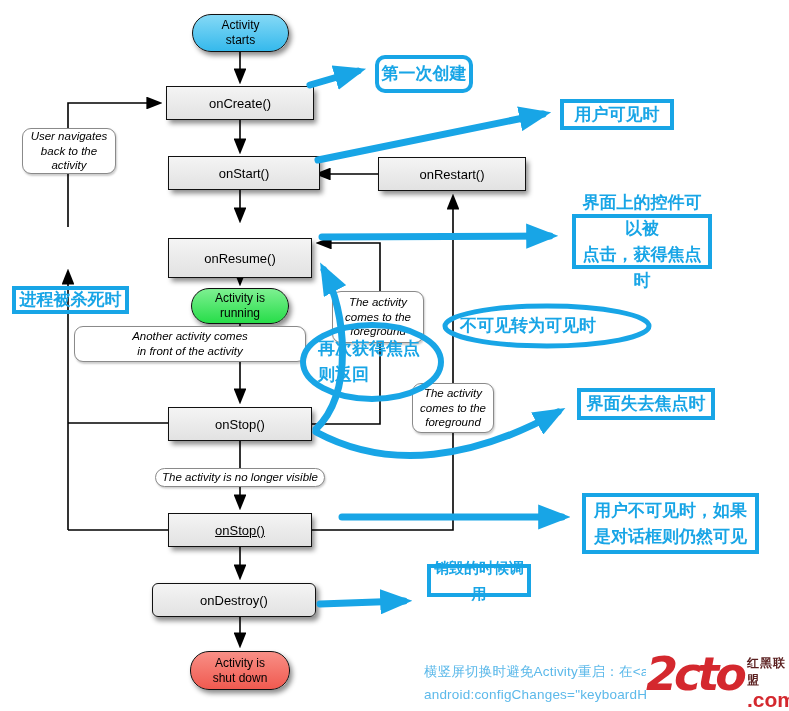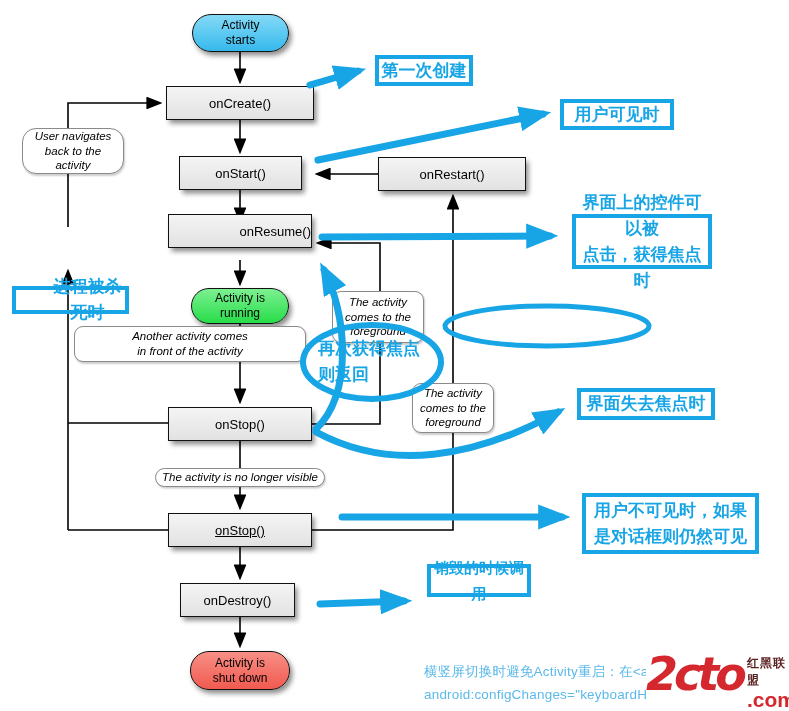--- a/index.html
+++ b/index.html
@@ -96,40 +96,40 @@
 running</span>
   </div>
   <div class="node pill red" style="left:190px;top:651px;width:100px;height:39px;">
     <span class="pre">Activity is
 shut down</span>
   </div>
 
   <div class="node method" style="left:166px;top:86px;width:148px;height:34px;">
     <span>onCreate()</span>
   </div>
-  <div class="node method" style="left:179px;top:156px;width:123px;height:34px;">
+  <div class="node method" style="left:168px;top:156px;width:152px;height:34px;">
     <span>onStart()</span>
   </div>
   <div class="node method" style="left:378px;top:157px;width:148px;height:34px;">
     <span>onRestart()</span>
   </div>
-  <div class="node method" style="left:168px;top:214px;width:144px;height:34px;justify-content:flex-end;">
+  <div class="node method" style="left:168px;top:238px;width:144px;height:40px;">
     <span>onResume()</span>
   </div>
   <div class="node method" style="left:168px;top:407px;width:144px;height:34px;">
     <span>onStop()</span>
   </div>
   <div class="node method" style="left:168px;top:513px;width:144px;height:34px;text-decoration:underline;">
     <span>onStop()</span>
   </div>
-  <div class="node method" style="left:180px;top:583px;width:115px;height:34px;">
+  <div class="node method" style="left:152px;top:583px;width:164px;height:34px;border-radius:6px;">
     <span>onDestroy()</span>
   </div>
 
-  <div class="node note" style="left:22px;top:128px;width:102px;height:46px;border-radius:14px;">
+  <div class="node note" style="left:22px;top:128px;width:94px;height:46px;">
     <span class="pre">User navigates
 back to the
 activity</span>
   </div>
   <div class="node note" style="left:332px;top:291px;width:92px;height:52px;">
     <span class="pre">The activity
 comes to the
 foreground</span>
   </div>
   <div class="node note" style="left:74px;top:326px;width:232px;height:36px;">
@@ -157,33 +157,34 @@
       <path d="M322,237 L550,236" stroke-width="7" marker-end="url(#bb)"></path>
       <path d="M316,432 C390,472 475,458 558,412" stroke-width="7" marker-end="url(#bb)"></path>
       <path d="M342,517 L562,517" stroke-width="7" marker-end="url(#bb)"></path>
       <path d="M320,604 L404,601" stroke-width="7" marker-end="url(#bb)"></path>
       <path d="M316,429 C354,392 346,312 324,270" stroke-width="7" marker-end="url(#bb)"></path>
       <ellipse cx="547" cy="326" rx="102" ry="20" stroke-width="5"></ellipse>
       <ellipse cx="372" cy="362" rx="69" ry="37" stroke-width="6"></ellipse>
     </g>
   </svg>
 
-  <div class="node bluebox" style="left:375px;top:55px;width:98px;height:31px;">
+  <div class="node bluebox" style="left:375px;top:55px;width:98px;height:38px;border-radius:10px;">
     <span>第一次创建</span>
   </div>
   <div class="node bluebox" style="left:560px;top:99px;width:114px;height:31px;">
     <span>用户可见时</span>
   </div>
   <div class="node bluebox" style="left:572px;top:214px;width:140px;height:55px;">
     <span class="pre">界面上的控件可以被
 点击，获得焦点时</span>
   </div>
-  <div class="node bluebox transparent" style="left:12px;top:286px;width:117px;height:28px;padding-left:34px;">
+  <div class="node bluebox transparent" style="left:12px;top:286px;width:117px;height:28px;">
     <span>进程被杀死时</span>
   </div>
+  <div class="bluetext" style="left:460px;top:313px;">不可见转为可见时</div>
   <div class="bluetext pre" style="left:318px;top:336px;">再次获得焦点
 则返回</div>
   <div class="node bluebox" style="left:577px;top:388px;width:138px;height:32px;">
     <span>界面失去焦点时</span>
   </div>
   <div class="node bluebox" style="left:582px;top:493px;width:177px;height:61px;">
     <span class="pre">用户不可见时，如果
 是对话框则仍然可见</span>
   </div>
   <div class="node bluebox" style="left:427px;top:564px;width:104px;height:33px;font-size:15px;">

